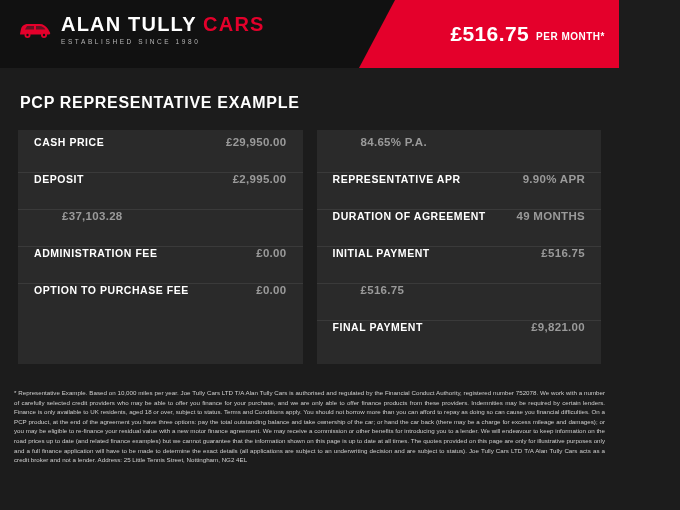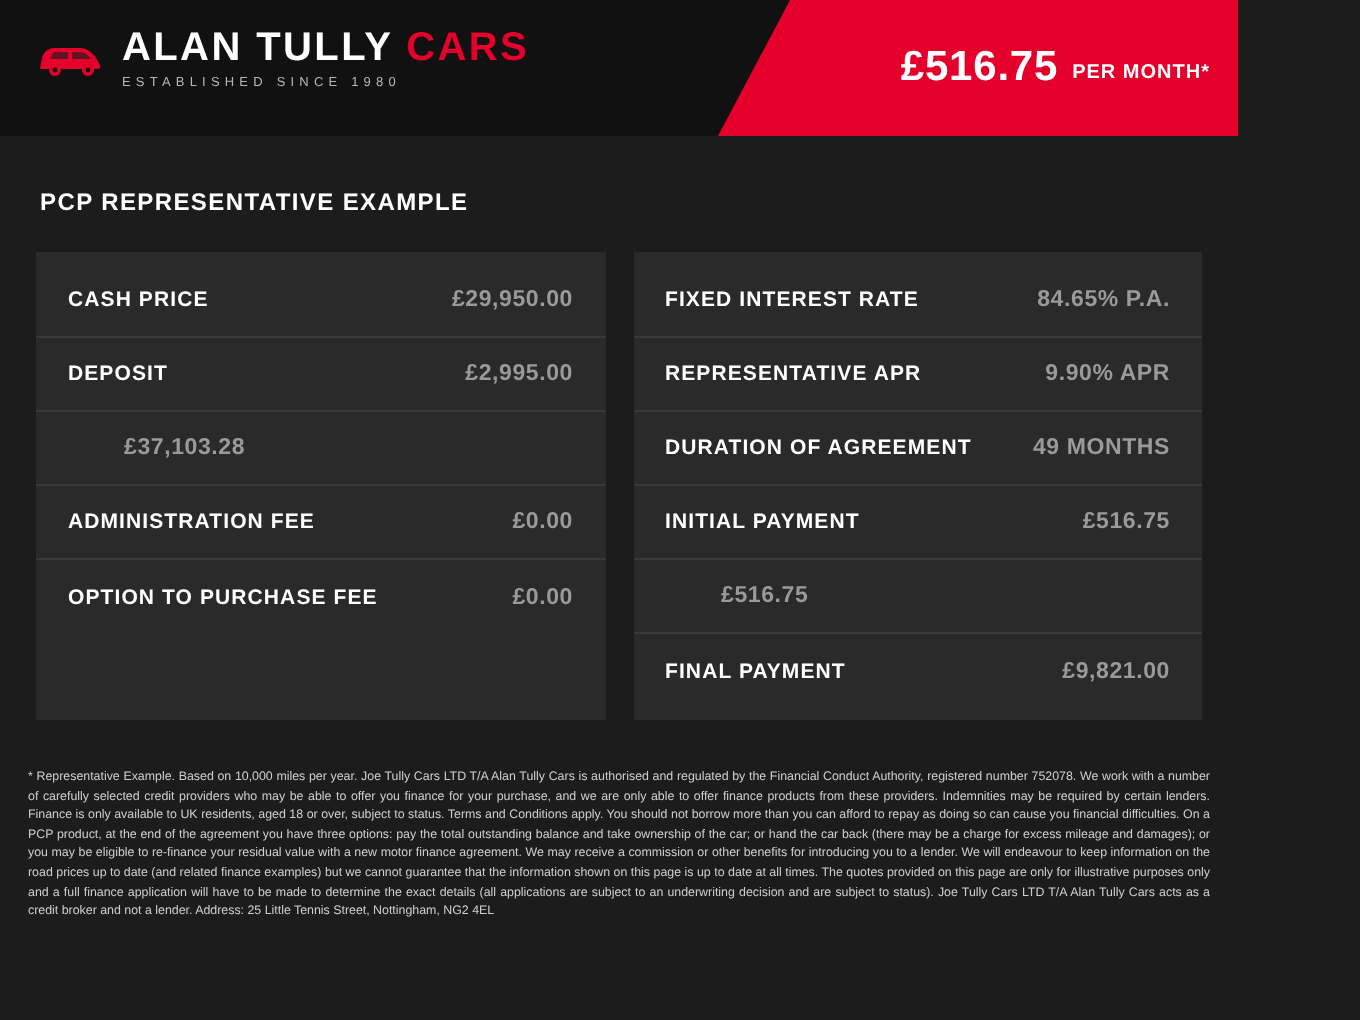--- a/index.html
+++ b/index.html
@@ -88,40 +88,39 @@
     margin-top: 5px;
     font-size: 6.5px;
     letter-spacing: 2.6px;
     color: #b6b6b6;
     white-space: nowrap;
   }
 
   
   .title {
     margin: 26px 0 0 20px;
-    font-size: 12px;
+    font-size: 16px;
     font-weight: bold;
     letter-spacing: 0.7px;
     color: #ffffff;
   }
 
   
   .tables {
     display: flex;
     gap: 14px;
     padding: 18px 18px 0 18px;
   }
   .panel {
     flex: 1 1 0;
     background: #2a2a2a;
     padding: 6px 0;
   }
   .row {
     display: flex;
-    align-items: center;
     justify-content: space-between;
     height: 37px;
     padding: 0 16px;
     border-bottom: 1px solid #3a3a3a;
   }
   .row:last-child { border-bottom: none; }
   .row .label {
     font-size: 10.5px;
     font-weight: bold;
     letter-spacing: 0.55px;
@@ -197,21 +196,20 @@
         <span class="value">£0.00</span>
       </div>
       <div class="row">
         <span class="label">OPTION TO PURCHASE FEE</span>
         <span class="value">£0.00</span>
       </div>
     </div>
 
     <div class="panel">
       <div class="row">
-        <span class="label">FIXED INTEREST RATE</span>
         <span class="value">84.65% P.A.</span>
       </div>
       <div class="row">
         <span class="label">REPRESENTATIVE APR</span>
         <span class="value">9.90% APR</span>
       </div>
       <div class="row">
         <span class="label">DURATION OF AGREEMENT</span>
         <span class="value">49 MONTHS</span>
       </div>

